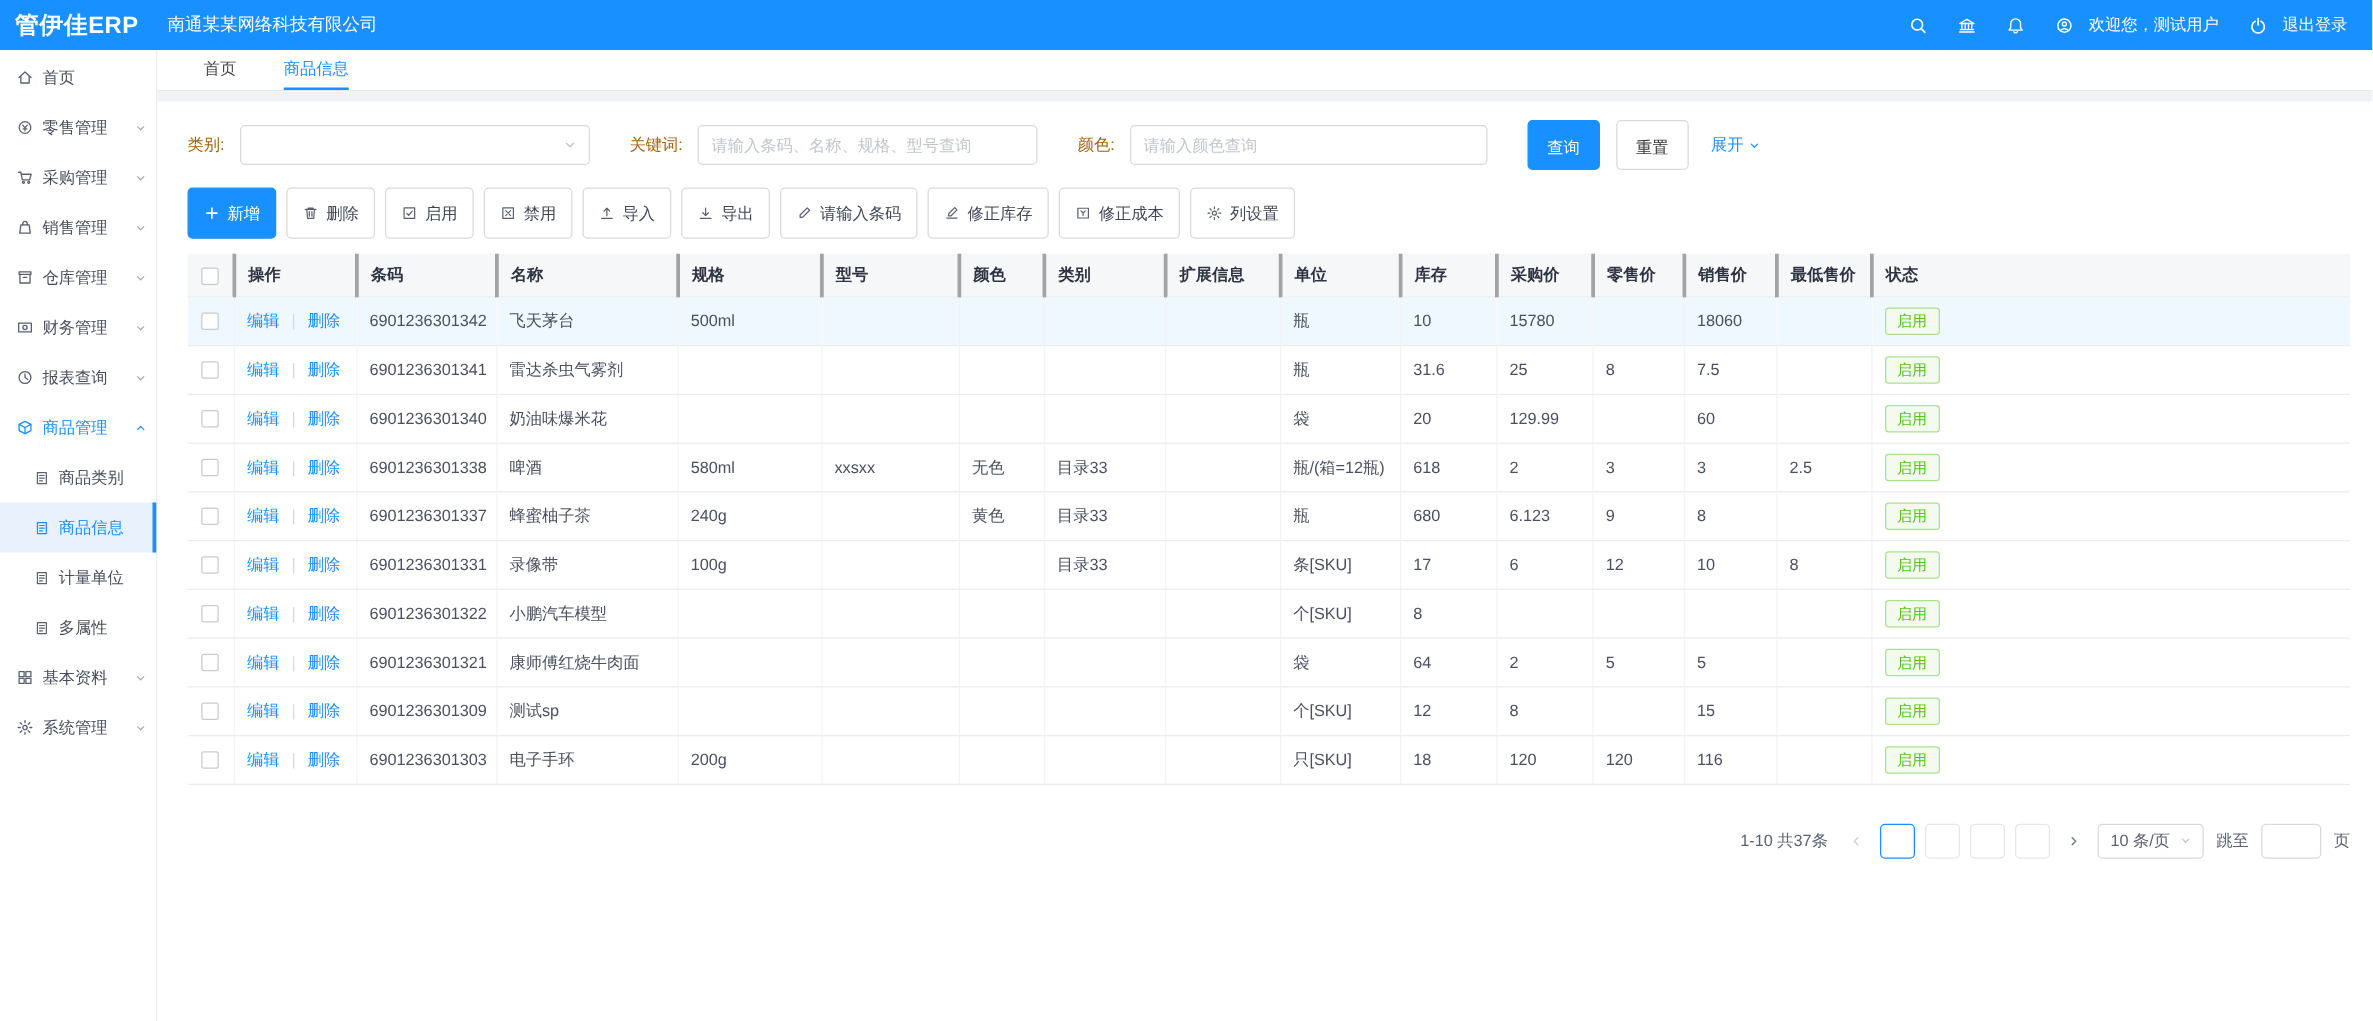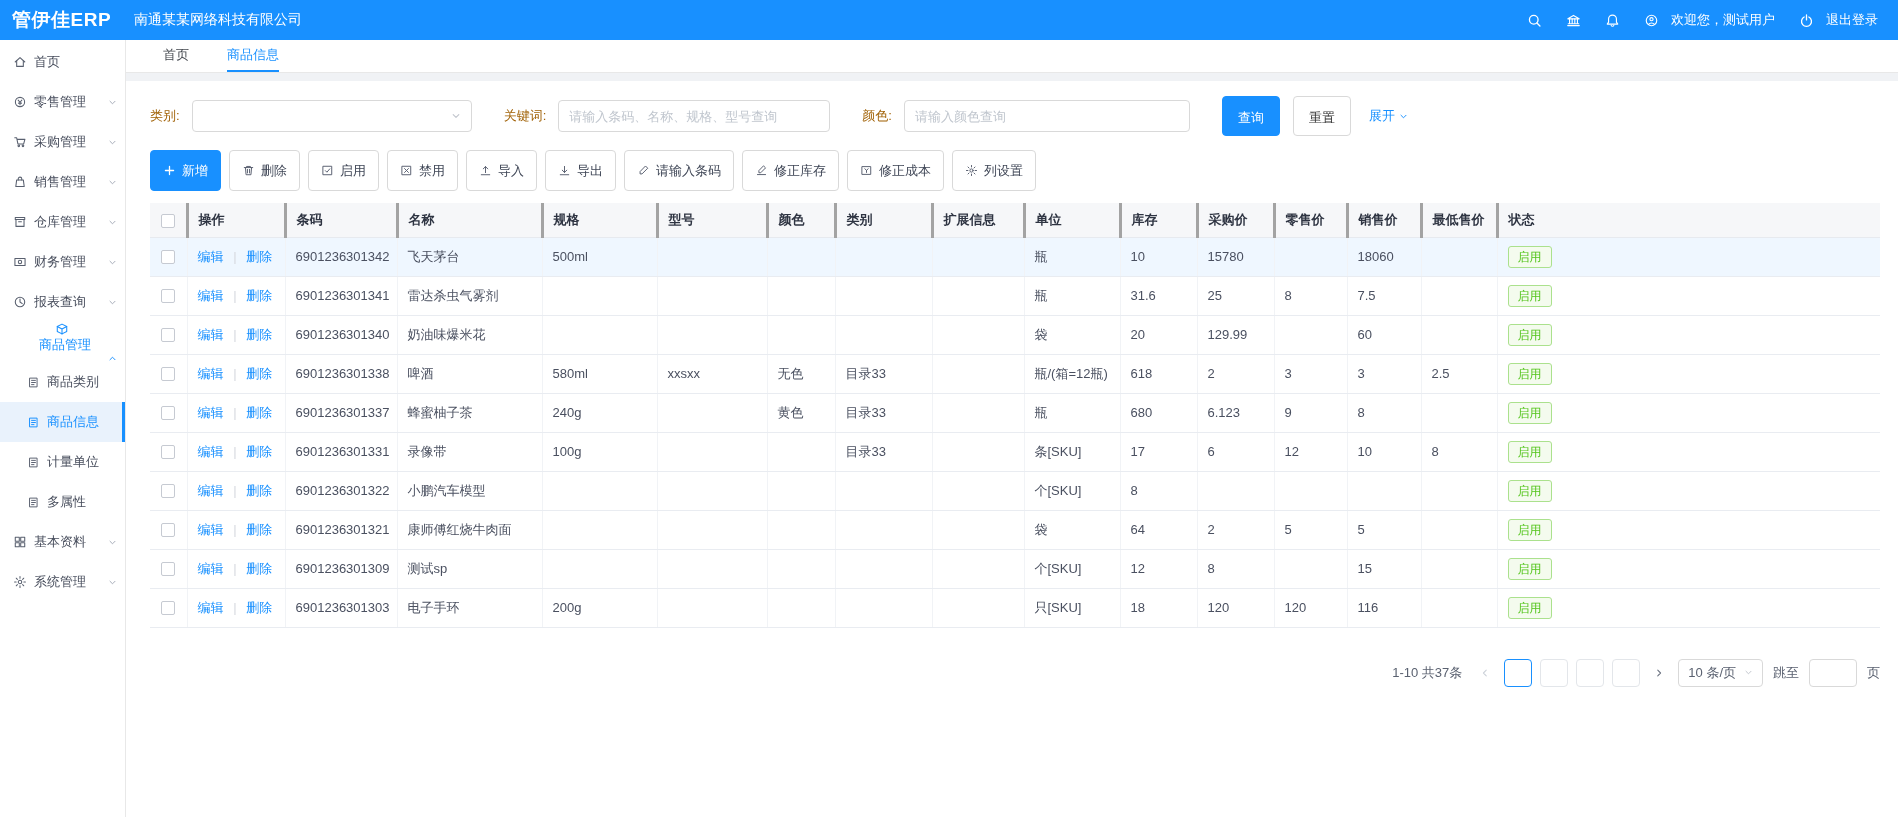--- a/index.html
+++ b/index.html
@@ -21,21 +21,21 @@
 
   
   .bodywrap { display:flex; height:777px; }
   .sidebar { width:126px; background:#fff; border-right:1px solid #e8e8e8; padding-top:2px; }
   .side-item { height:40px; display:flex; align-items:center; padding:0 8px 0 13px; color:#474d5c; cursor:pointer; font-size:13px; }
   .side-item .si-icon { width:14px; height:14px; margin-right:7px; color:#59606f; flex:0 0 auto; }
   .side-item .si-label { flex:1; white-space:nowrap; }
   .side-item .si-chevron { width:9px; height:9px; color:#a3a9b6; margin-left:auto; }
   .side-item.sub { padding-left:27px; }
   .side-item.sub .si-icon { width:13px; height:13px; }
-  .side-item.parent-active { color:var(--primary,#1890ff);flex-direction:column; }
+  .side-item.parent-active { color:var(--primary,#1890ff); }
   .side-item.parent-active .si-icon, .side-item.parent-active .si-chevron { color:var(--primary,#1890ff); }
   .side-item.active { background:#e9f2fc; color:var(--primary,#1890ff); border-right:3px solid var(--primary,#1890ff); }
   .side-item.active .si-icon { color:var(--primary,#1890ff); }
 
   .main { flex:1; min-width:0; display:flex; flex-direction:column; background:#fff; }
 
   
   .tabbar { height:33px; border-bottom:1px solid #e8e8e8; display:flex; align-items:stretch; gap:38px; padding-left:37px; }
   .tab { display:flex; align-items:center; color:#45494f; cursor:pointer; border-bottom:2px solid transparent; font-size:13px; }
   .tab.active { color:var(--primary,#1890ff); border-bottom-color:var(--primary,#1890ff); }

